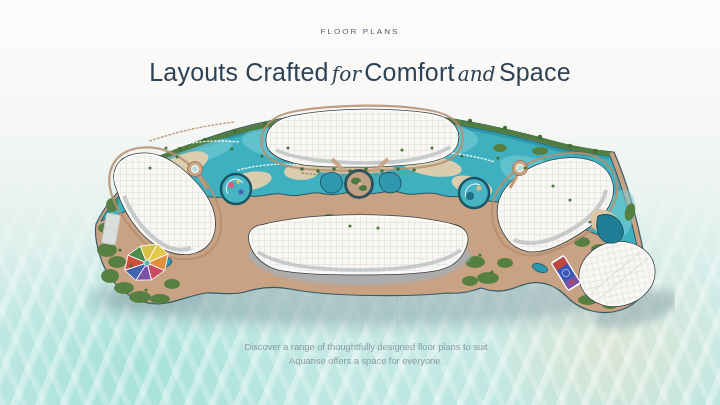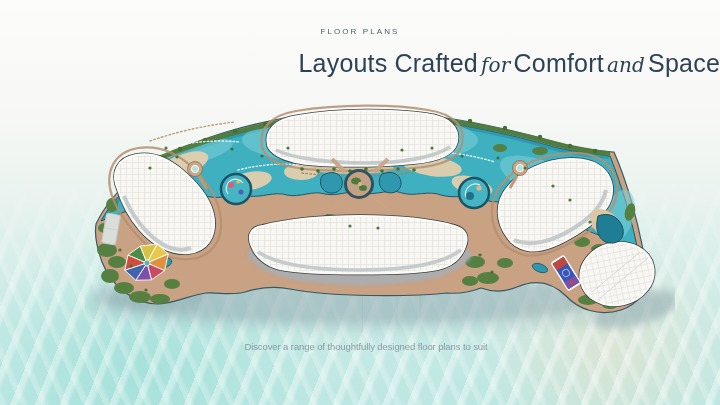--- a/index.html
+++ b/index.html
@@ -27,21 +27,21 @@
       repeating-linear-gradient(112deg, rgba(255,255,255,0.38) 0 5px, rgba(255,255,255,0) 9px 23px),
       repeating-linear-gradient(66deg, rgba(255,255,255,0.24) 0 4px, rgba(255,255,255,0) 8px 19px);
     -webkit-mask-image:linear-gradient(180deg, transparent 0%, transparent 42%, rgba(0,0,0,.85) 68%, #000 100%);
     mask-image:linear-gradient(180deg, transparent 0%, transparent 42%, rgba(0,0,0,.85) 68%, #000 100%);
   }
   .header { position:absolute; top:27px; left:0; right:0; text-align:center; }
   .eyebrow {
     font-size:8px; letter-spacing:2.1px; color:#4b5b6c; font-weight:400;
   }
   .title {
-    margin-top:13px; font-size:25px; font-weight:300; color:#2e4256; letter-spacing:0.2px;text-align:right;
+    margin-top:22px; font-size:25px; font-weight:300; color:#2e4256; letter-spacing:0.2px;
   }
   .title .t-it {
     font-family:"DejaVu Serif", serif; font-style:italic; font-size:20px; margin:0 3px;
   }
   .plan { position:absolute; left:85px; top:100px; width:590px; height:245px; }
   .footer {
     position:absolute; top:340px; left:12px; right:0; text-align:center;
     font-size:9.5px; letter-spacing:-0.1px; line-height:14px; color:#8a9ba2;
   }
 </style>
@@ -307,15 +307,16 @@
         <circle cx="120" cy="250" r="1.6"></circle>
         <circle cx="131" cy="266" r="1.6"></circle>
       <circle cx="146" cy="290" r="1.6"></circle>
         <circle cx="350" cy="226" r="1.6"></circle>
         <circle cx="378" cy="228" r="1.6"></circle>
     </g>
   </svg>
 
   <div class="footer">
     <div>Discover a range of thoughtfully designed floor plans to suit</div>
+    <div>Aquarise offers a space for everyone.</div>
   </div>
 
 </div>
 
 </body></html>

